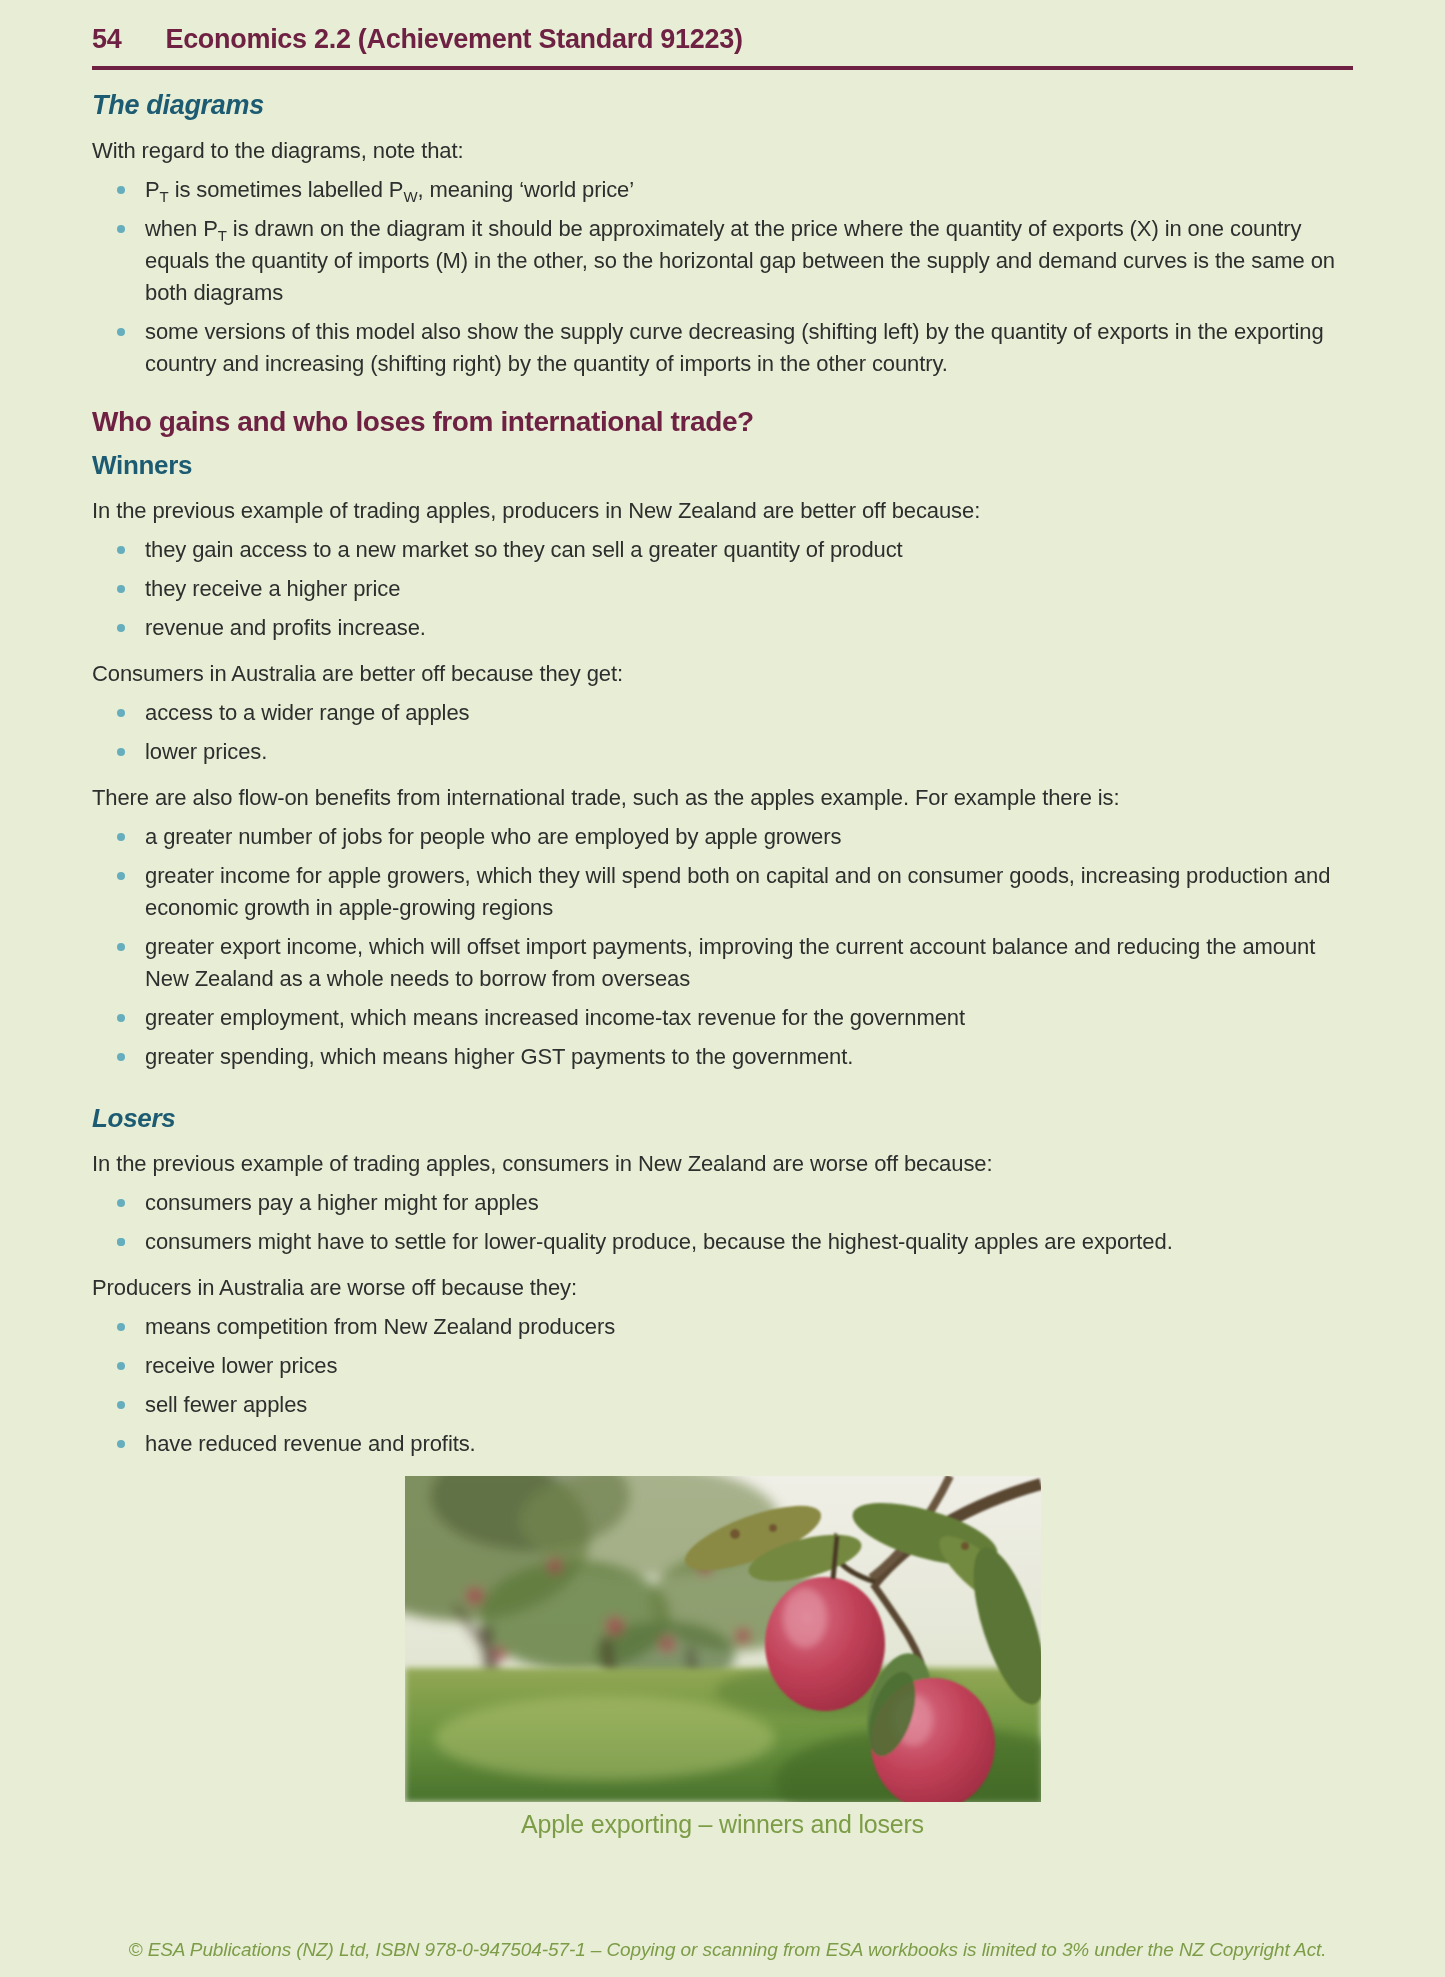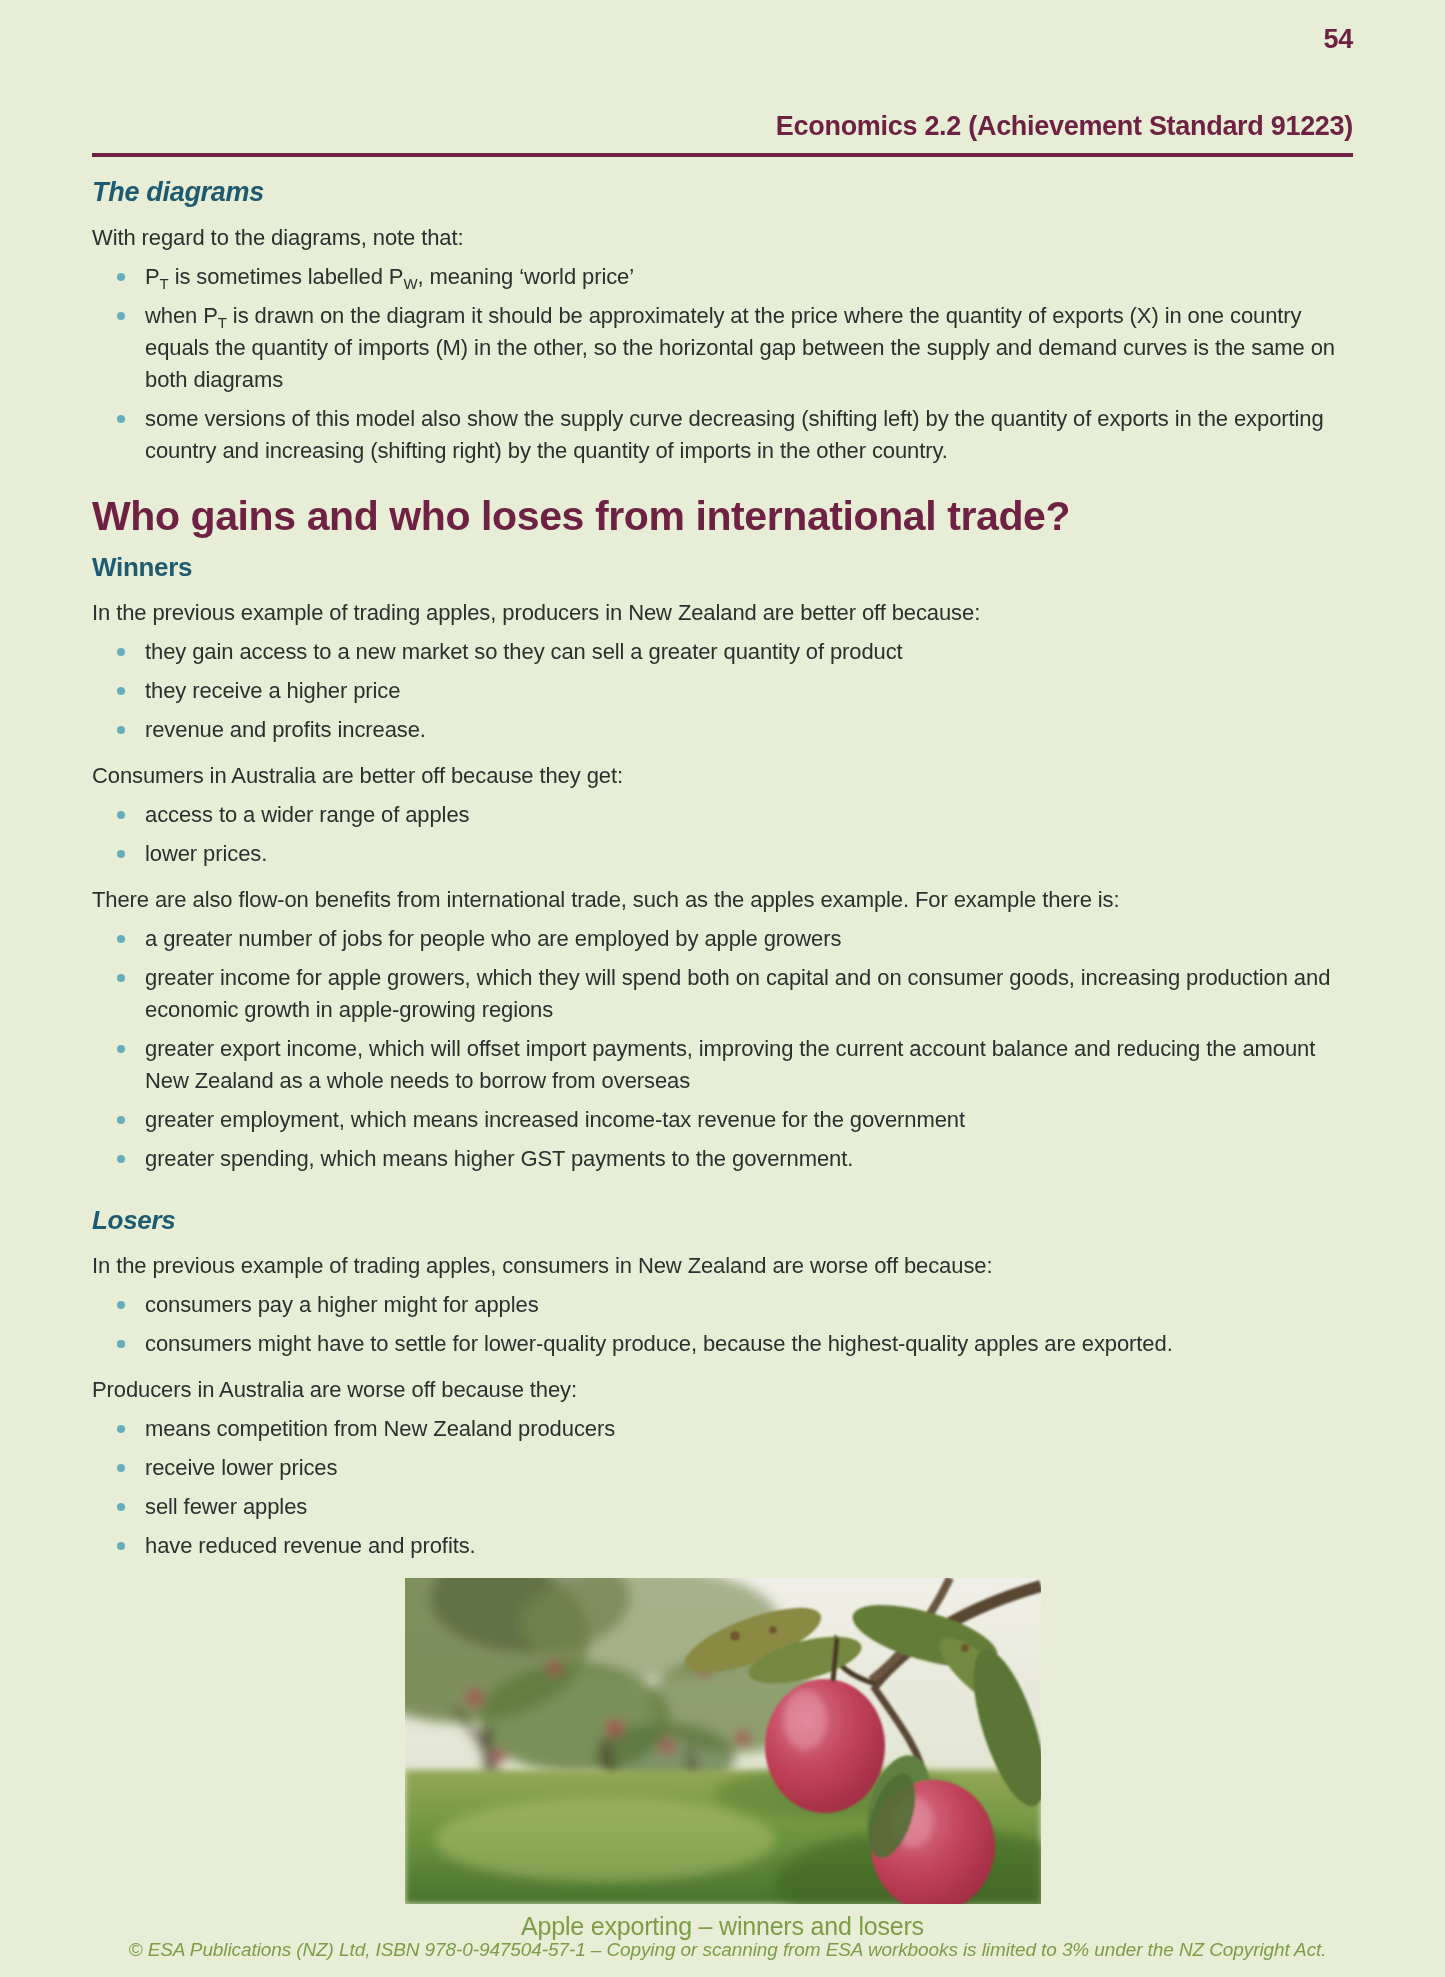--- a/index.html
+++ b/index.html
@@ -7,33 +7,33 @@
     width: 1445px; height: 1977px;
     background: #e7eed5;
     font-family: "Liberation Sans", sans-serif;
     color: #2d2f2e;
     position: relative;
     overflow: hidden;
   }
   .page { padding: 24px 92px 0 92px; }
 
   
-  .header-row { display: flex; align-items: flex-end; gap: 56px; flex-direction: column; }
+  .header-row { display: flex; align-items: flex-start; gap: 44px; }
   .page-num, .header-title {
     color: #6e2142; font-weight: bold; font-size: 27px; letter-spacing: -0.3px;
   }
   .header-rule { height: 4px; background: #6e2142; margin-top: 11px; }
 
   
   .h-teal-italic {
     color: #1c5b72; font-size: 27px; font-weight: bold; font-style: italic;
     margin: 20px 0 4px 0; letter-spacing: -0.3px;
   }
   .h-maroon {
-    color: #6e2142; font-size: 41px; font-weight: bold;
+    color: #6e2142; font-size: 28px; font-weight: bold;
     margin: 26px 0 0 0; letter-spacing: -0.4px;
   }
   .h-teal {
     color: #1c5b72; font-size: 26px; font-weight: bold;
     margin: 12px 0 2px 0; letter-spacing: -0.3px;
   }
 
   
   p.body {
     font-size: 22px; line-height: 32px; margin: 14px 0 6px 0; letter-spacing: -0.1px;

